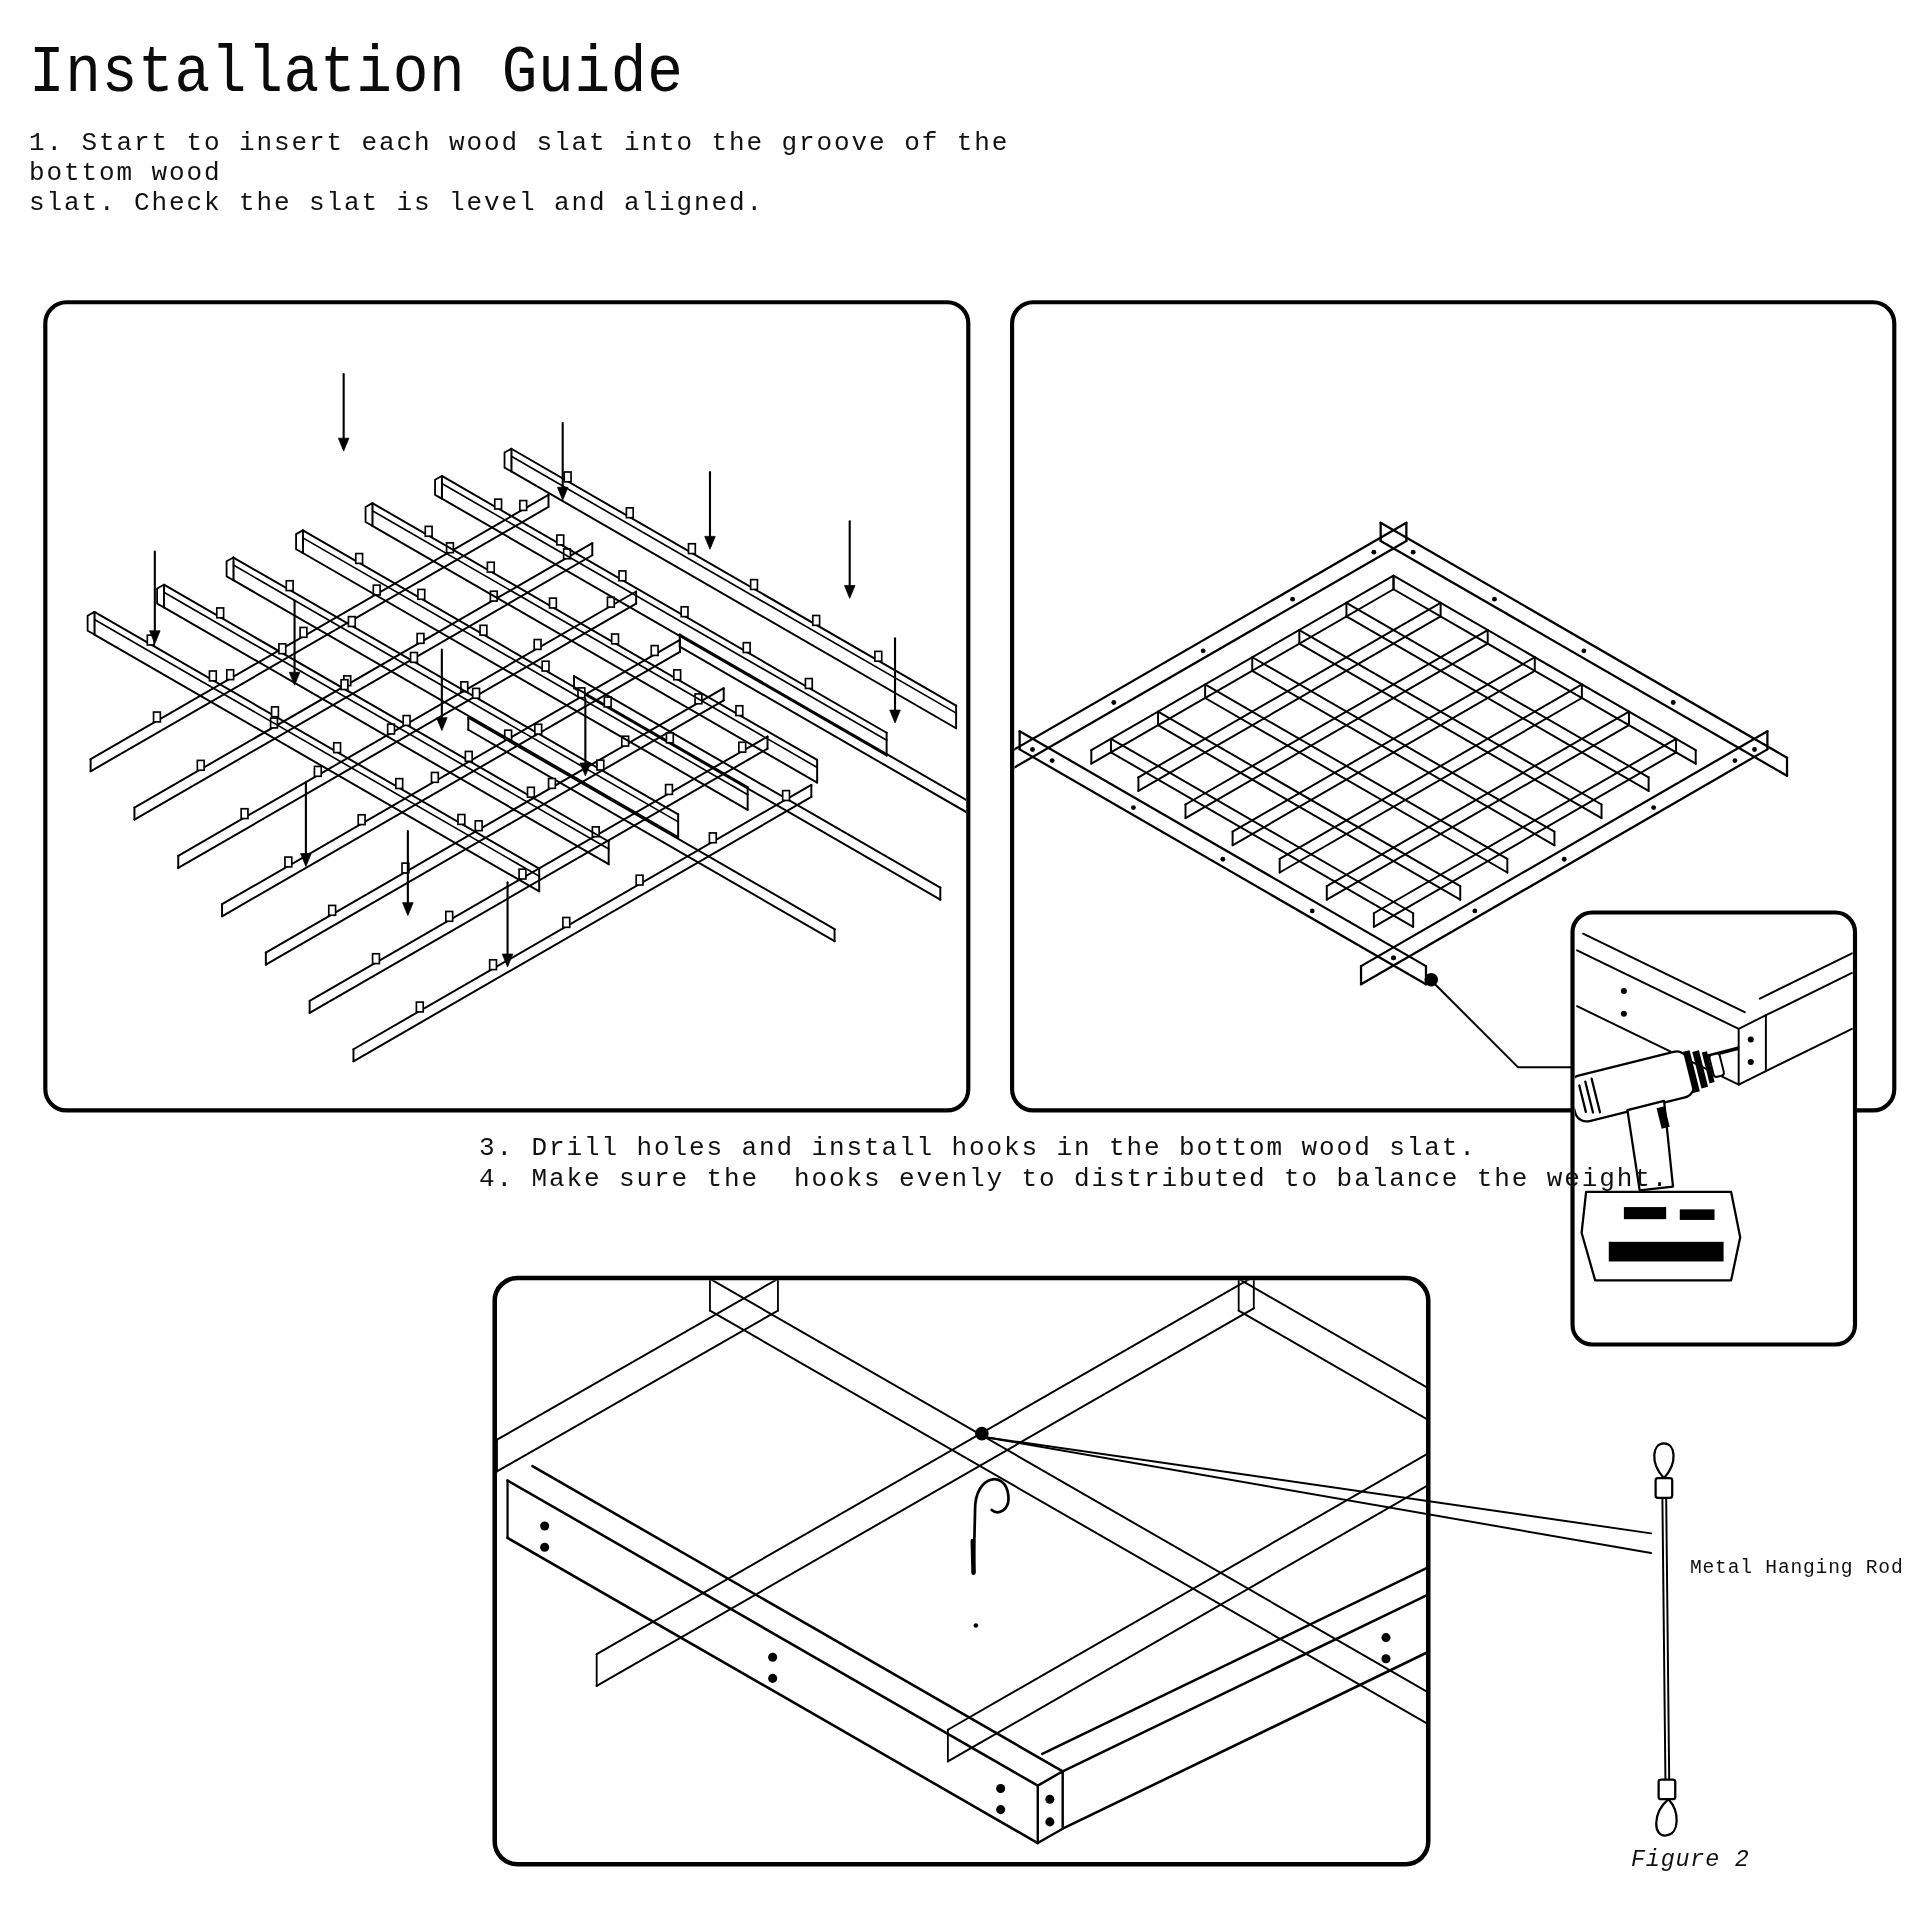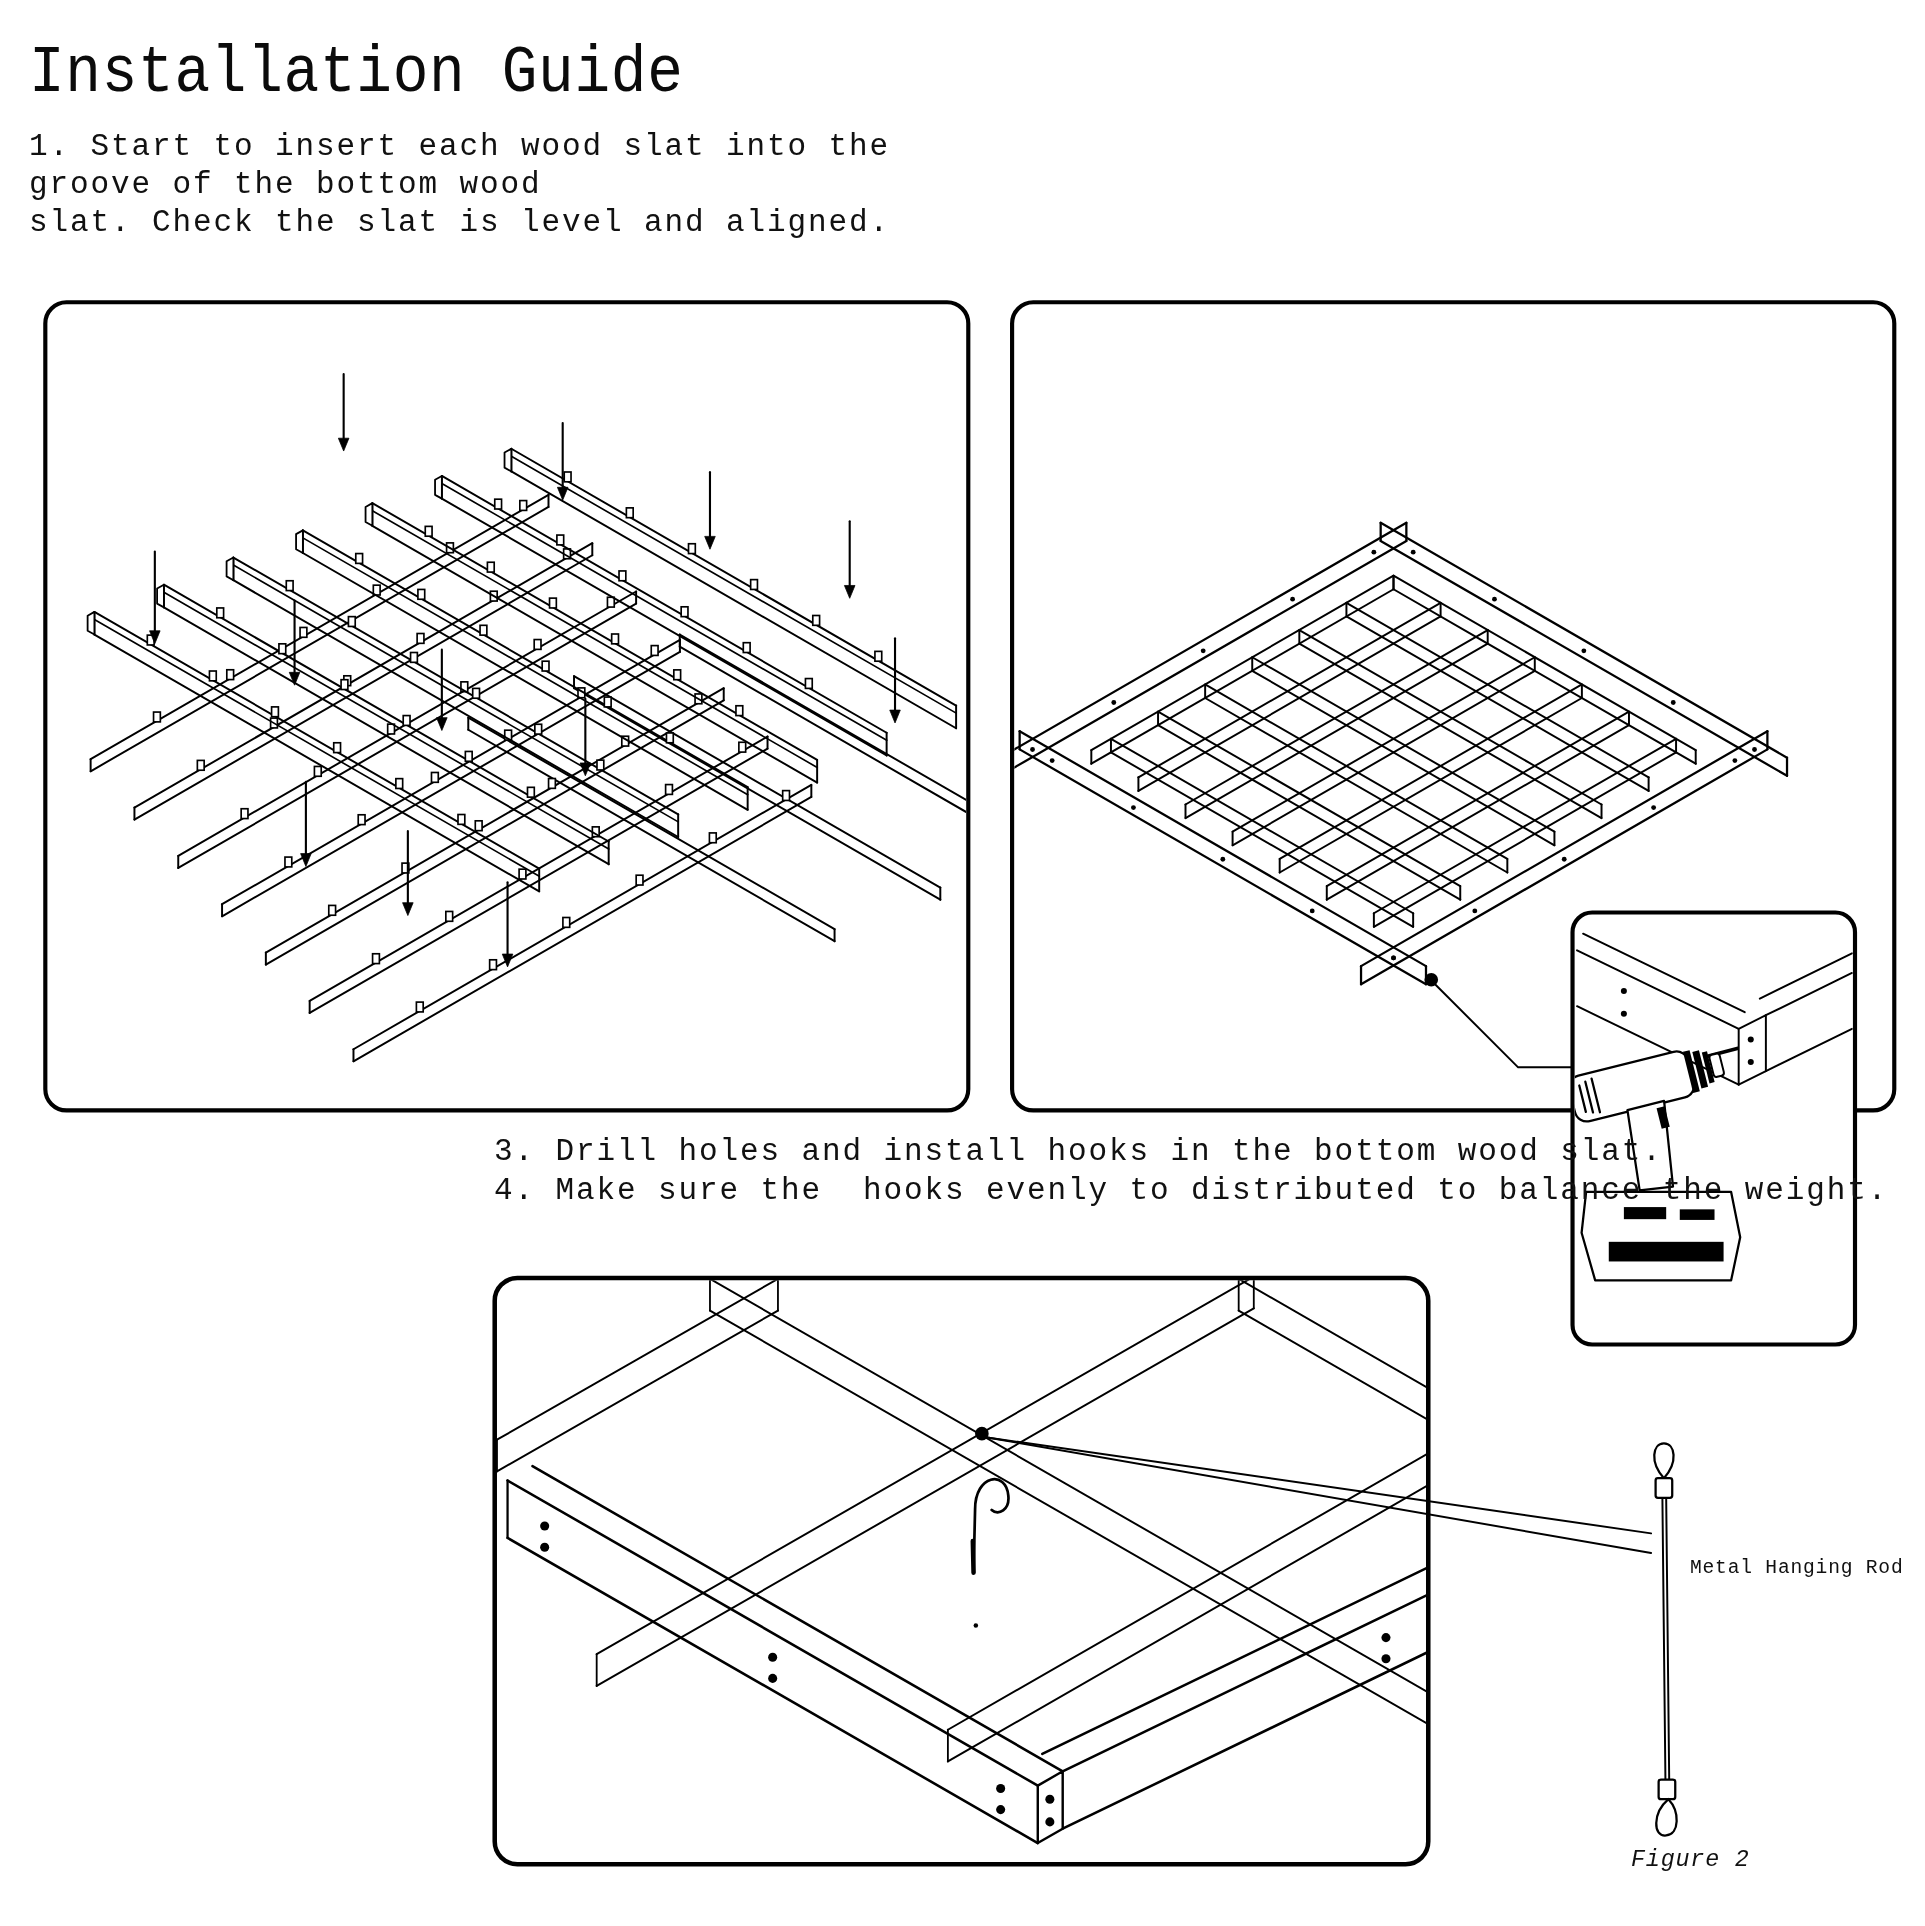--- a/index.html
+++ b/index.html
@@ -12,26 +12,26 @@
     overflow:hidden;
   }
   .title{
     position:absolute;left:29px;top:36px;
     font-size:66px;font-weight:400;letter-spacing:0.8px;
     transform:scaleX(0.9);transform-origin:left top;
     white-space:nowrap;color:#0b0b0b;
   }
   .step{
     position:absolute;
-    font-size:31px;line-height:38px;letter-spacing:1.9px;
+    font-size:26px;line-height:30px;letter-spacing:1.9px;
     color:#111;white-space:pre-wrap;
   }
   .step1{left:29px;top:128px;width:982px;}
   .step2{left:1016px;top:128px;width:891px;}
-  .steps36{position:absolute;left:494px;top:1133px;}
+  .steps36{position:absolute;left:479px;top:1133px;}
   .steps36 .step{position:static;display:block;margin:0 0 0.8px 0;}
   .rod-label{
     position:absolute;left:1690px;top:1557px;
     font-size:19.6px;letter-spacing:0.8px;color:#111;white-space:nowrap;text-align:right;
   }
   .fig-caption{
     position:absolute;left:1631px;top:1847px;
     font-size:23.4px;font-style:italic;letter-spacing:0.8px;color:#111;white-space:nowrap;
   }
   svg{position:absolute;left:0;top:0;}

